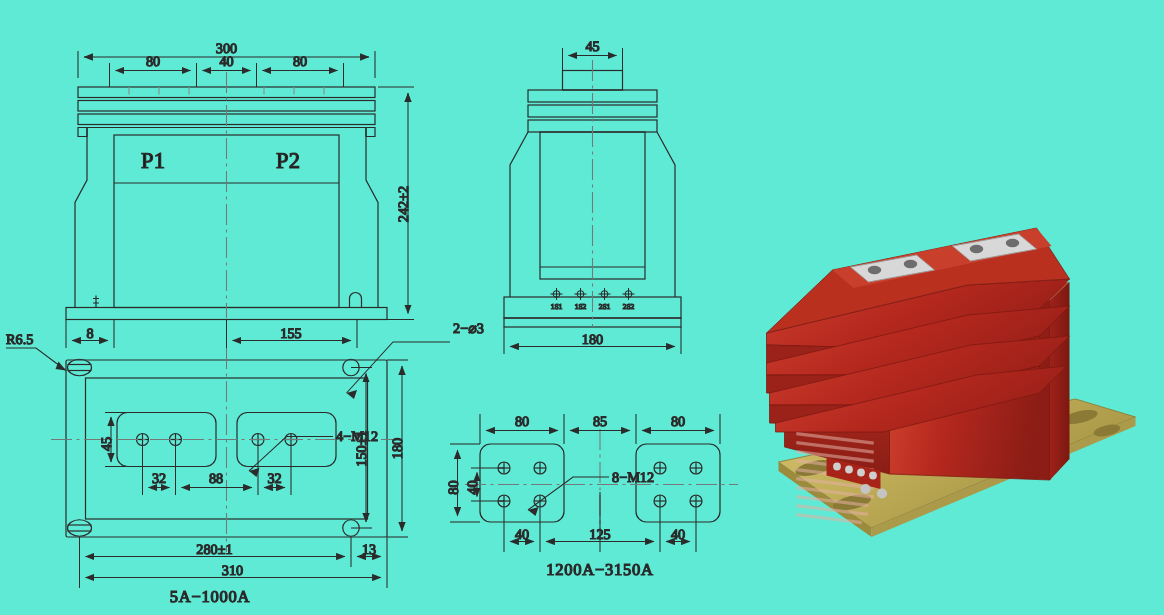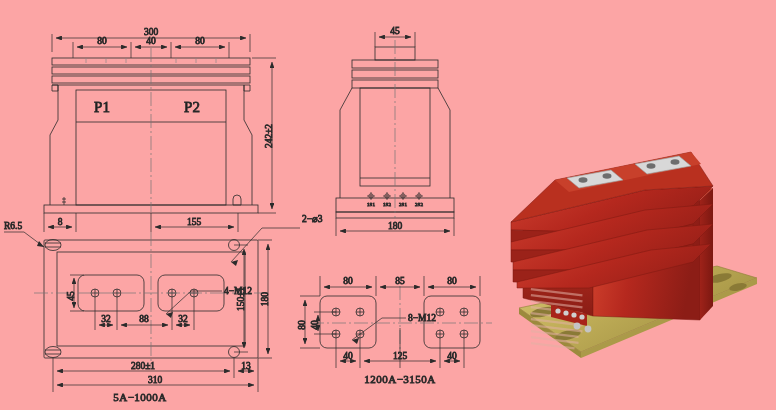--- a/index.html
+++ b/index.html
@@ -5,21 +5,21 @@
   * { box-sizing: border-box; }
   html, body {
     margin: 0; padding: 0;
     background: #ffffff;
     font-family: "Liberation Serif", serif;
   }
   #page {
     position: relative;
     width: 776px;
     height: 410px;
-    background: #fca5a5;
+    background: #5eead4;
     overflow: hidden;
   }
   .dwg { position: absolute; left: 0; top: 0; }
   svg text { font-family: "Liberation Serif", serif; fill: #1a1a1a; }
   .ttl { font-size: 11px; letter-spacing: .5px; }
   .pv { position: absolute; }
 </style>
 </head>
 <body>
 

